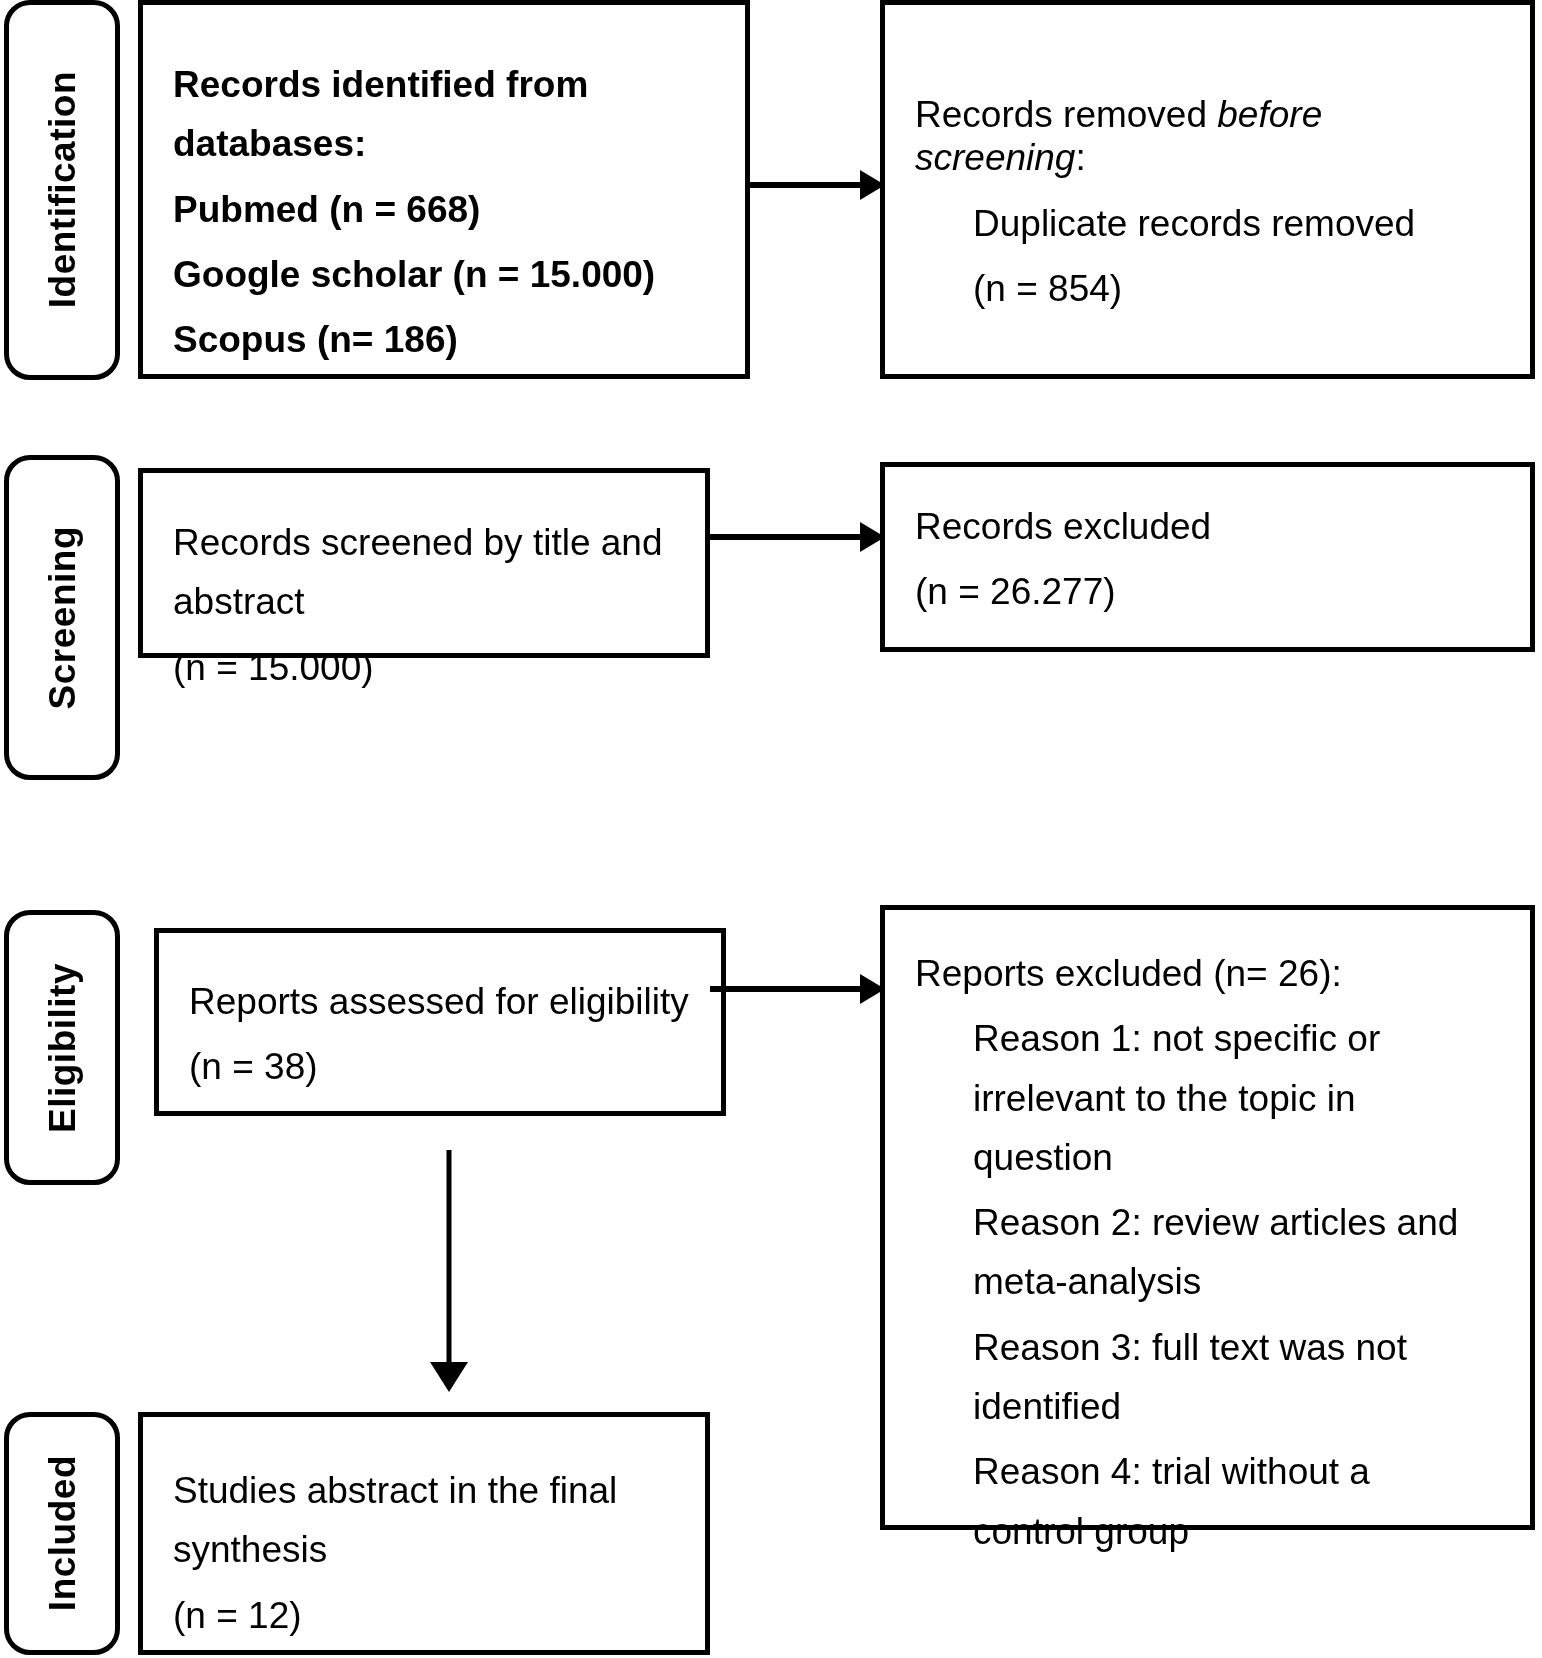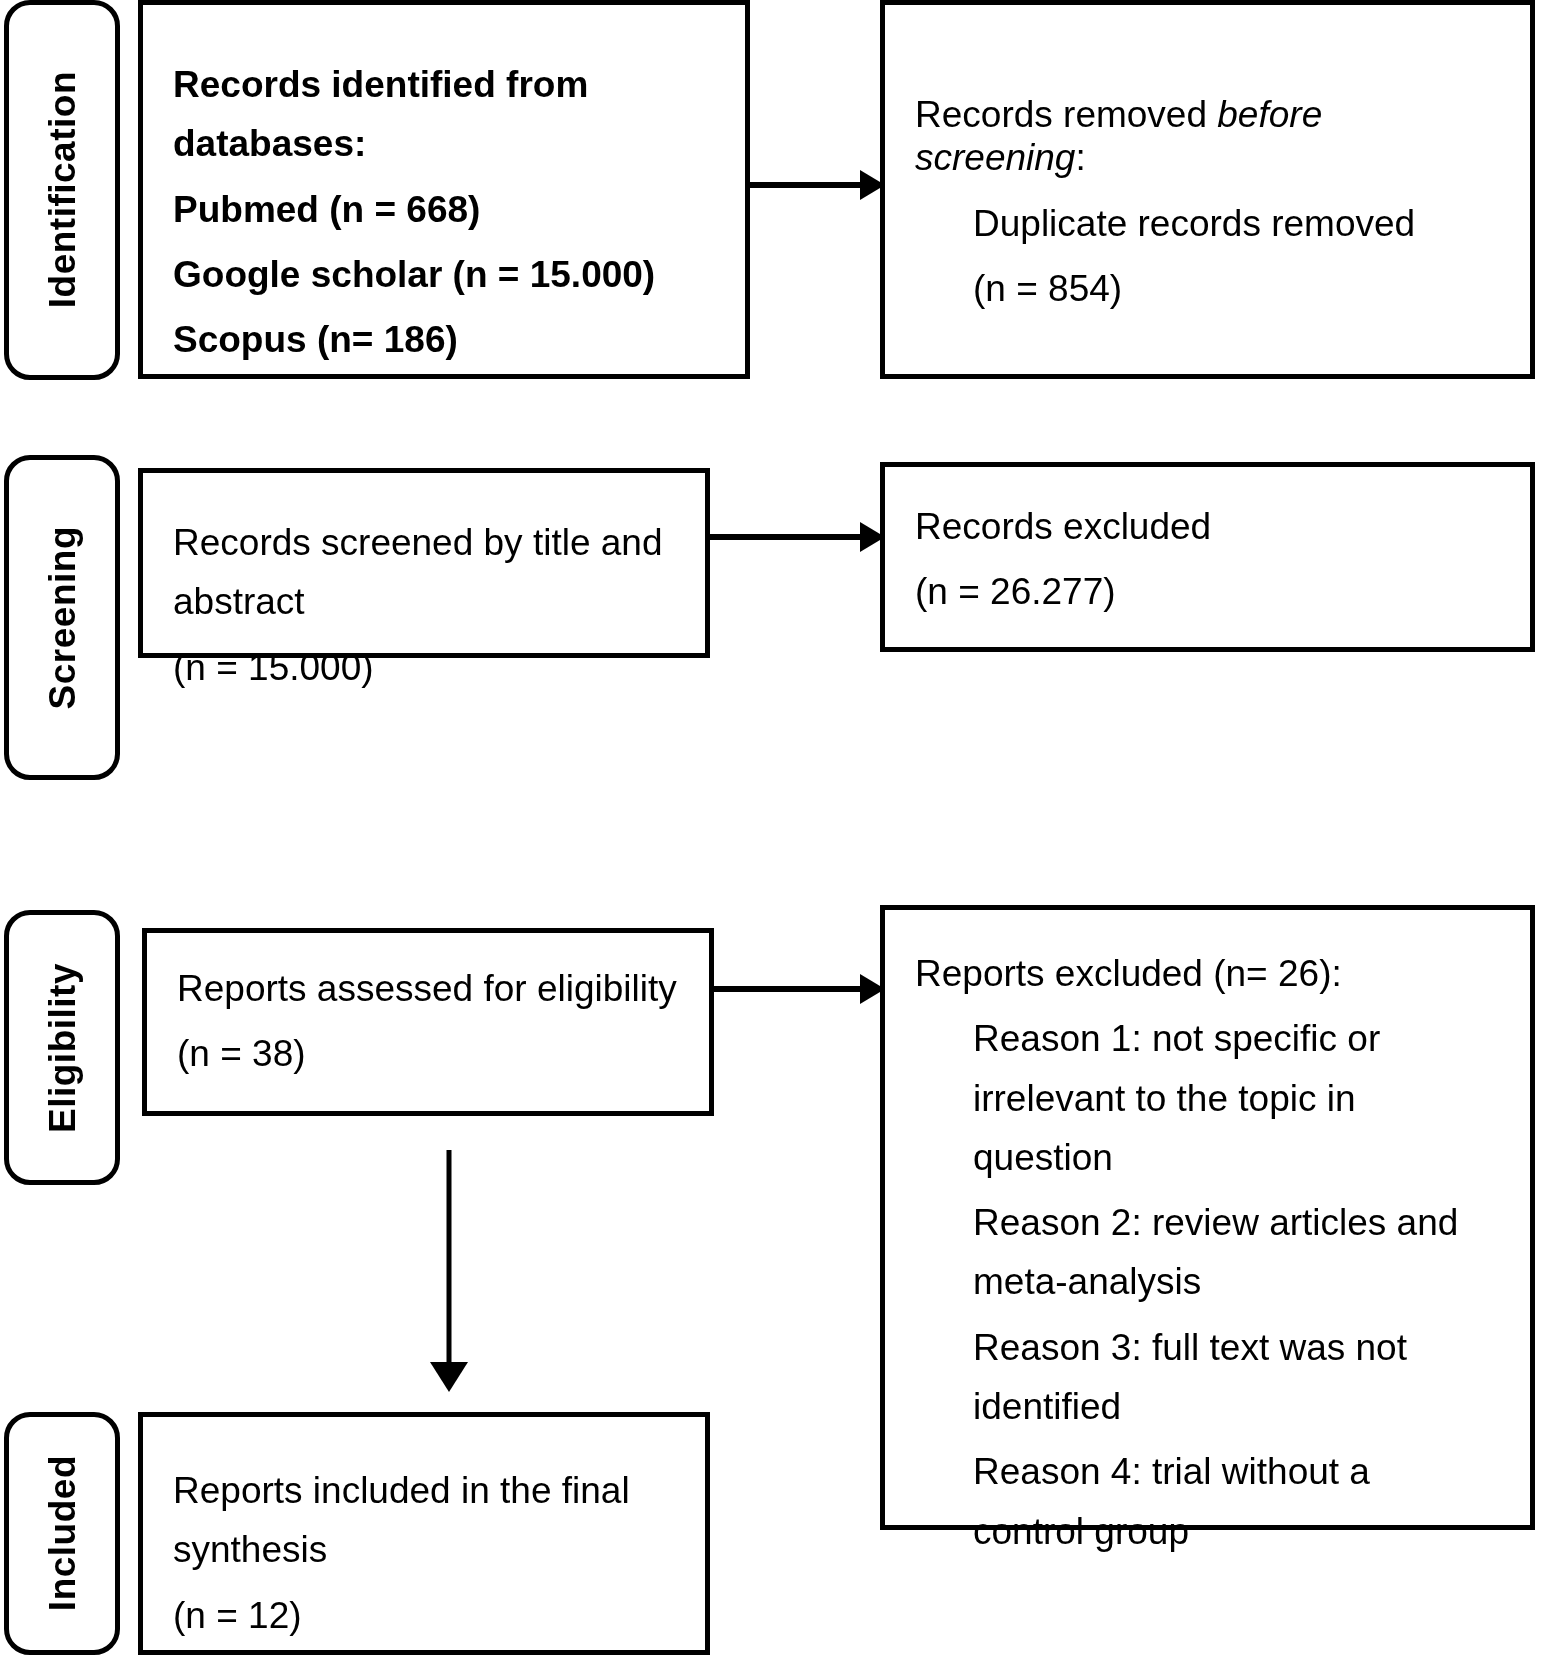--- a/index.html
+++ b/index.html
@@ -129,21 +129,21 @@
       <line x1="0" y1="17" x2="153" y2="17" stroke="#000000" stroke-width="6"></line>
       <polygon points="150,2 175,17 150,32" fill="#000000"></polygon>
     </svg>
   </div>
 
   <div class="flow-box top-align" style="left:880px; top:462px; width:655px; height:190px; padding-top:38px;">
     <p class="line">Records excluded</p>
     <p class="line">(n = 26.277)</p>
   </div>
 
-  <div class="flow-box top-align" style="left:142px; top:928px; width:572px; height:188px; padding-top:34px;">
+  <div class="flow-box top-align" style="left:154px; top:928px; width:572px; height:188px; padding-top:34px;justify-content:center;">
     <p class="line">Reports assessed for eligibility</p>
     <p class="line">(n = 38)</p>
   </div>
 
   <div class="connector" style="left:710px; top:972px; width:175px; height:34px;">
     <svg width="175" height="34" viewBox="0 0 175 34">
       <line x1="0" y1="17" x2="153" y2="17" stroke="#000000" stroke-width="6"></line>
       <polygon points="150,2 175,17 150,32" fill="#000000"></polygon>
     </svg>
   </div>
@@ -162,18 +162,18 @@
     <p class="line indent tight">question</p>
     <p class="line indent">Reason 2: review articles and</p>
     <p class="line indent tight">meta-analysis</p>
     <p class="line indent">Reason 3: full text was not</p>
     <p class="line indent tight">identified</p>
     <p class="line indent">Reason 4: trial without a</p>
     <p class="line indent tight">control group</p>
   </div>
 
   <div class="flow-box top-align" style="left:138px; top:1412px; width:572px; height:243px; padding-top:52px;">
-    <p class="line">Reports included in the final</p>
+    <p class="line">Studies abstract in the final</p>
     <p class="line tight">synthesis</p>
     <p class="line">(n = 12)</p>
   </div>
 
 </div>
 
 </body></html>

